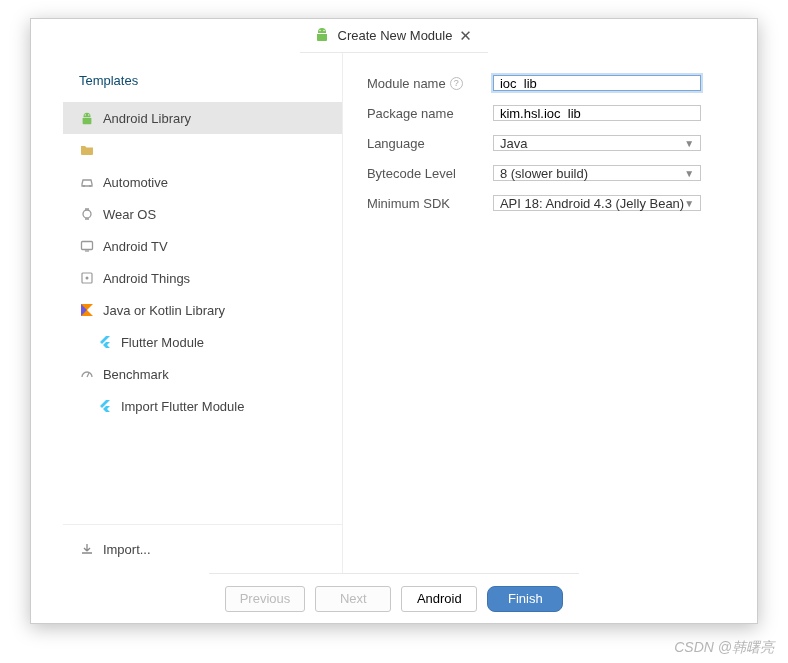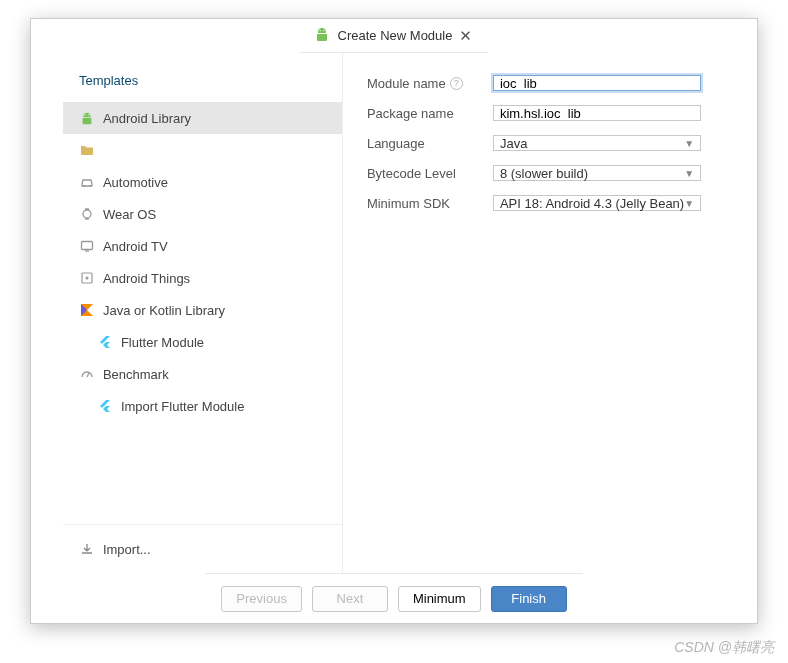--- a/index.html
+++ b/index.html
@@ -150,20 +150,21 @@
     }
     .btn.disabled {
       color: #bbb;
       cursor: default;
       background: #fcfcfc;
     }
     .btn.primary {
       background: #4a86c7;
       border-color: #3c74b0;
       color: #fff;
+      border-radius: 8px;
     }
     .watermark {
       position: absolute;
       bottom: 6px; right: 14px;
       color: rgba(120,120,120,0.55);
       font-size: 14px;
       font-style: italic;
     }
   </style>
 </head>
@@ -327,19 +328,19 @@
           <span class="dropdown-arrow">▼</span>
         </div>
       </div>
 
     </div>
   </div>
 
   <div class="footer">
     <button class="btn disabled">Previous</button>
     <button class="btn disabled">Next</button>
-    <button class="btn">Minimum</button>
+    <button class="btn">Android</button>
     <button class="btn primary">Finish</button>
   </div>
 
 </div>
 
 <div class="watermark">CSDN @韩曙亮</div>
 
 </body></html>

